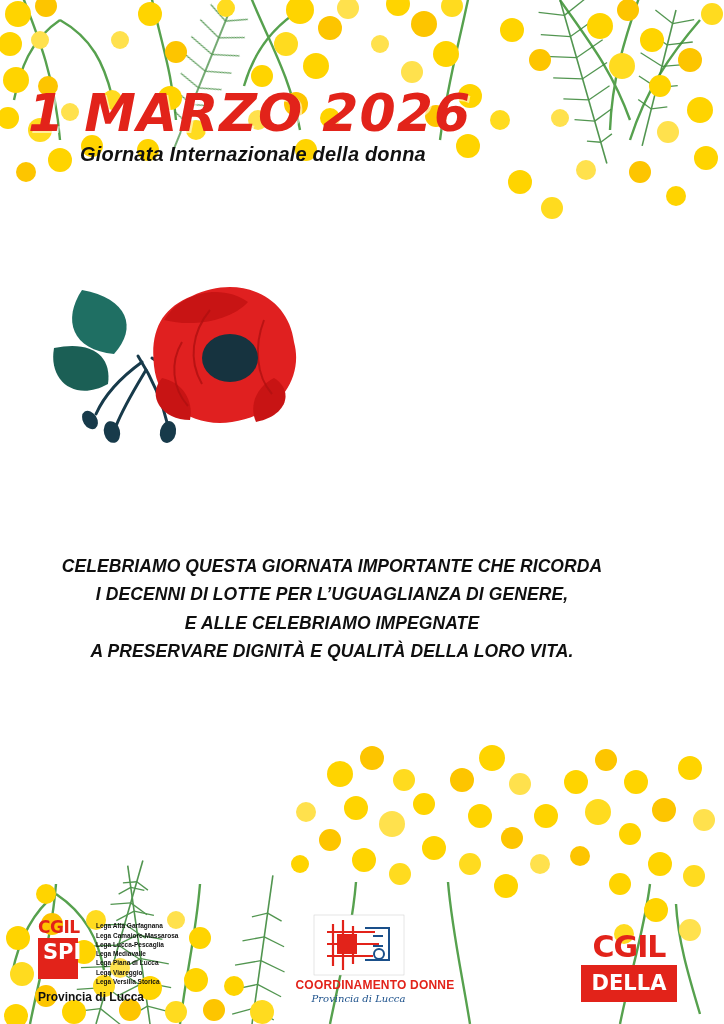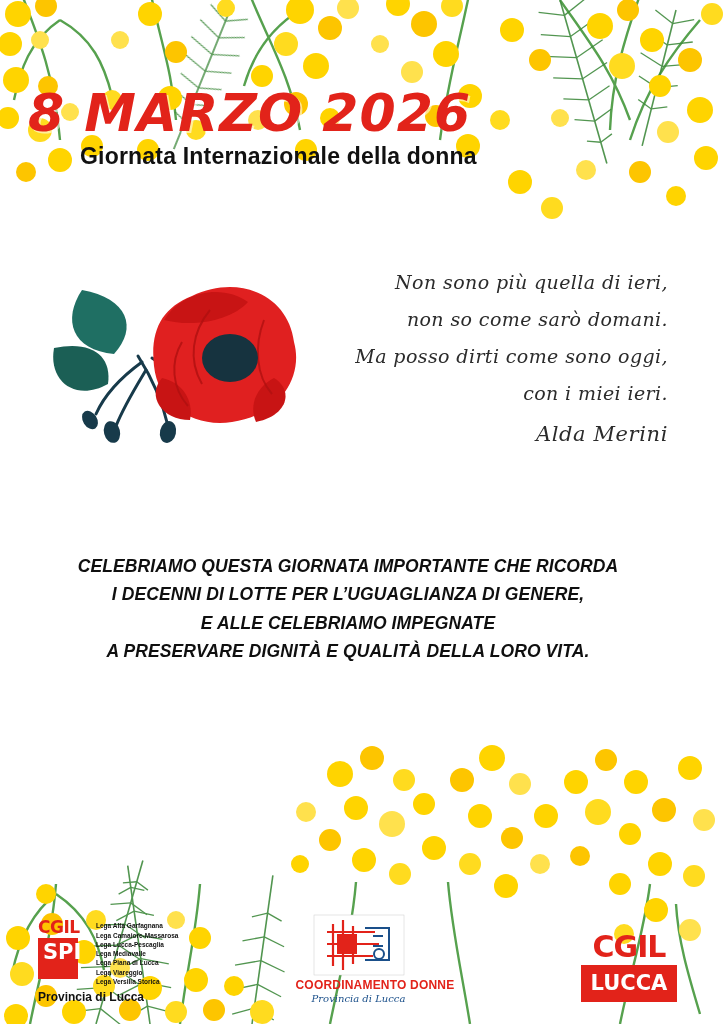--- a/index.html
+++ b/index.html
@@ -55,21 +55,22 @@
     font-size: 52px;
     letter-spacing: 1px;
     color: #e2231a;
     margin: 0 0 2px 28px;
     text-shadow: 2px 2px 0 rgba(255,255,255,0.55);
     line-height: 1.05;
   }
   .subtitle {
     font-family: "Liberation Sans", sans-serif;
     font-weight: bold;
-    font-size: 23px;
+    font-style: italic;
+    font-size: 20px;
     color: #111111;
     margin: 0 0 0 80px;
     letter-spacing: 0.2px;
   }
 
   
   .quote-row {
     position: absolute;
     top: 246px;
     left: 0;
@@ -114,21 +115,20 @@
     width: 664px;
     text-align: center;
     font-family: "Liberation Sans", sans-serif;
     font-weight: bold;
     font-style: italic;
     font-size: 17.5px;
     line-height: 1.62;
     color: #0f0f0f;
     letter-spacing: 0.1px;
     z-index: 5;
-    margin-left: 16px;
   }
   .message div { white-space: nowrap; }
 
   
   .footer {
     position: absolute;
     left: 0;
     bottom: 14px;
     width: 717px;
     height: 110px;
@@ -387,21 +387,21 @@
         <circle cx="676" cy="196" r="10" fill="#ffd400"></circle>
         <circle cx="712" cy="14" r="11" fill="#ffdb1f"></circle>
         <circle cx="560" cy="118" r="9" fill="#ffe14d"></circle>
         <circle cx="380" cy="44" r="9" fill="#ffe14d"></circle>
         <circle cx="226" cy="8" r="9" fill="#ffdb1f"></circle>
       </g>
     </svg>
   </div>
 
   <div class="title-block">
-    <div class="main-title">8 MARZO 2026</div>
+    <div class="main-title">1 MARZO 2026</div>
     <div class="subtitle">Giornata Internazionale della donna</div>
   </div>
 
   <div class="quote-row">
 
     <div class="poppy">
       <svg width="280" height="230" viewBox="0 0 280 230" xmlns="http://www.w3.org/2000/svg" aria-hidden="true">
 
         <path d="M40 40 C 20 70, 30 100, 72 104 C 96 78, 86 48, 40 40 Z" fill="#1f6f63"></path>
         <path d="M12 98 C 6 132, 34 152, 66 134 C 70 106, 50 90, 12 98 Z" fill="#1b5f55"></path>
@@ -425,27 +425,20 @@
         <g stroke="#b01010" stroke-width="2" fill="none" opacity="0.8">
           <path d="M168 60 C 150 82, 146 110, 160 134"></path>
           <path d="M222 70 C 212 96, 214 126, 230 144"></path>
           <path d="M140 92 C 128 112, 130 138, 146 156"></path>
         </g>
 
         <ellipse cx="188" cy="108" rx="28" ry="24" fill="#16333f"></ellipse>
       </svg>
     </div>
 
-    <div class="quote">
-      <div class="line">Non sono più quella di ieri,</div>
-      <div class="line">non so come sarò domani.</div>
-      <div class="line">Ma posso dirti come sono oggi,</div>
-      <div class="line">con i miei ieri.</div>
-      <div class="author">Alda Merini</div>
-    </div>
   </div>
 
   <div class="message">
     <div>CELEBRIAMO QUESTA GIORNATA IMPORTANTE CHE RICORDA</div>
     <div>I DECENNI DI LOTTE PER L’UGUAGLIANZA DI GENERE,</div>
     <div>E ALLE CELEBRIAMO IMPEGNATE</div>
     <div>A PRESERVARE DIGNITÀ E QUALITÀ DELLA LORO VITA.</div>
   </div>
 
   <div class="mimosa-band mimosa-bottom">
@@ -618,18 +611,18 @@
           </g>
           <circle cx="66" cy="40" r="5" fill="none" stroke="#1a4f8a" stroke-width="2"></circle>
         </svg>
       </div>
       <div class="coord-title">COORDINAMENTO DONNE</div>
       <div class="coord-sub">Provincia di Lucca</div>
     </div>
 
     <div class="logo-lucca">
       <div class="lucca-cgil">CGIL</div>
-      <div class="lucca-box">LUCCA</div>
+      <div class="lucca-box">DELLA</div>
     </div>
 
   </div>
 
 </div>
 
 </body></html>

